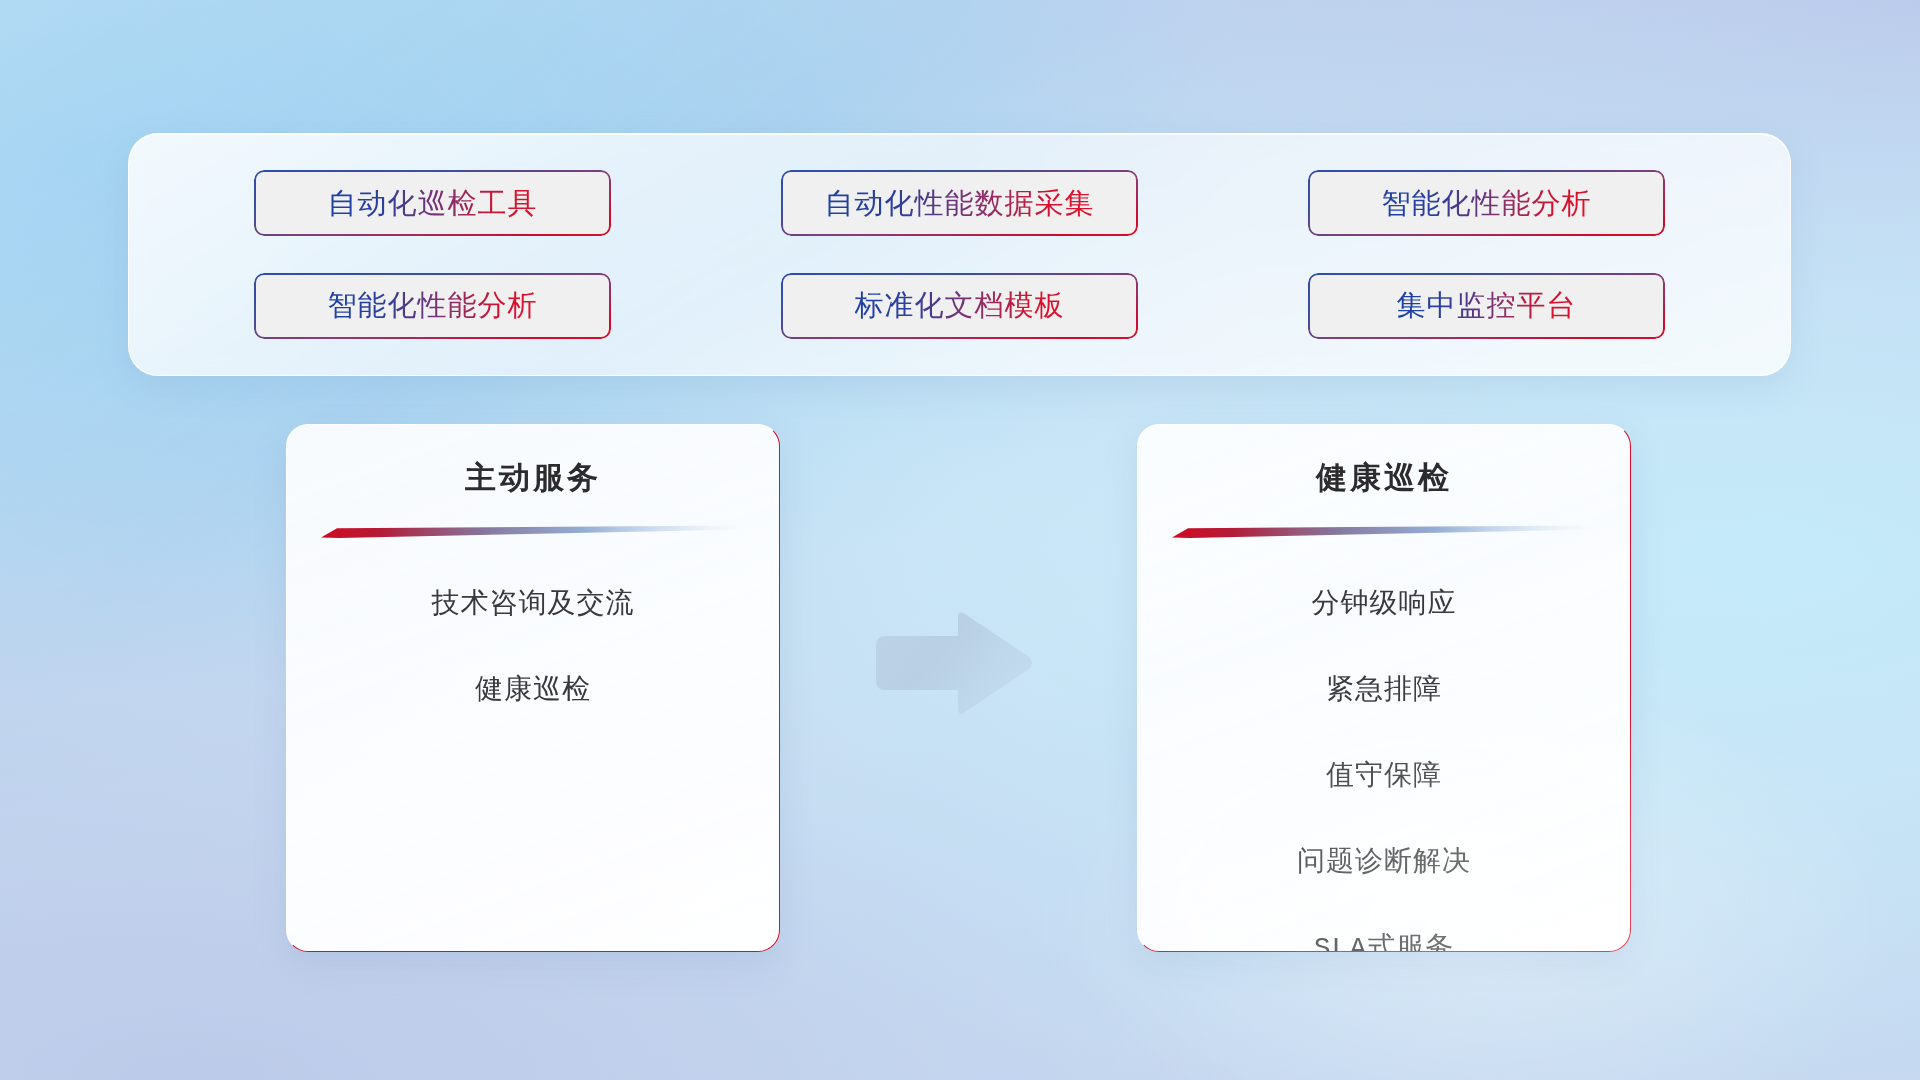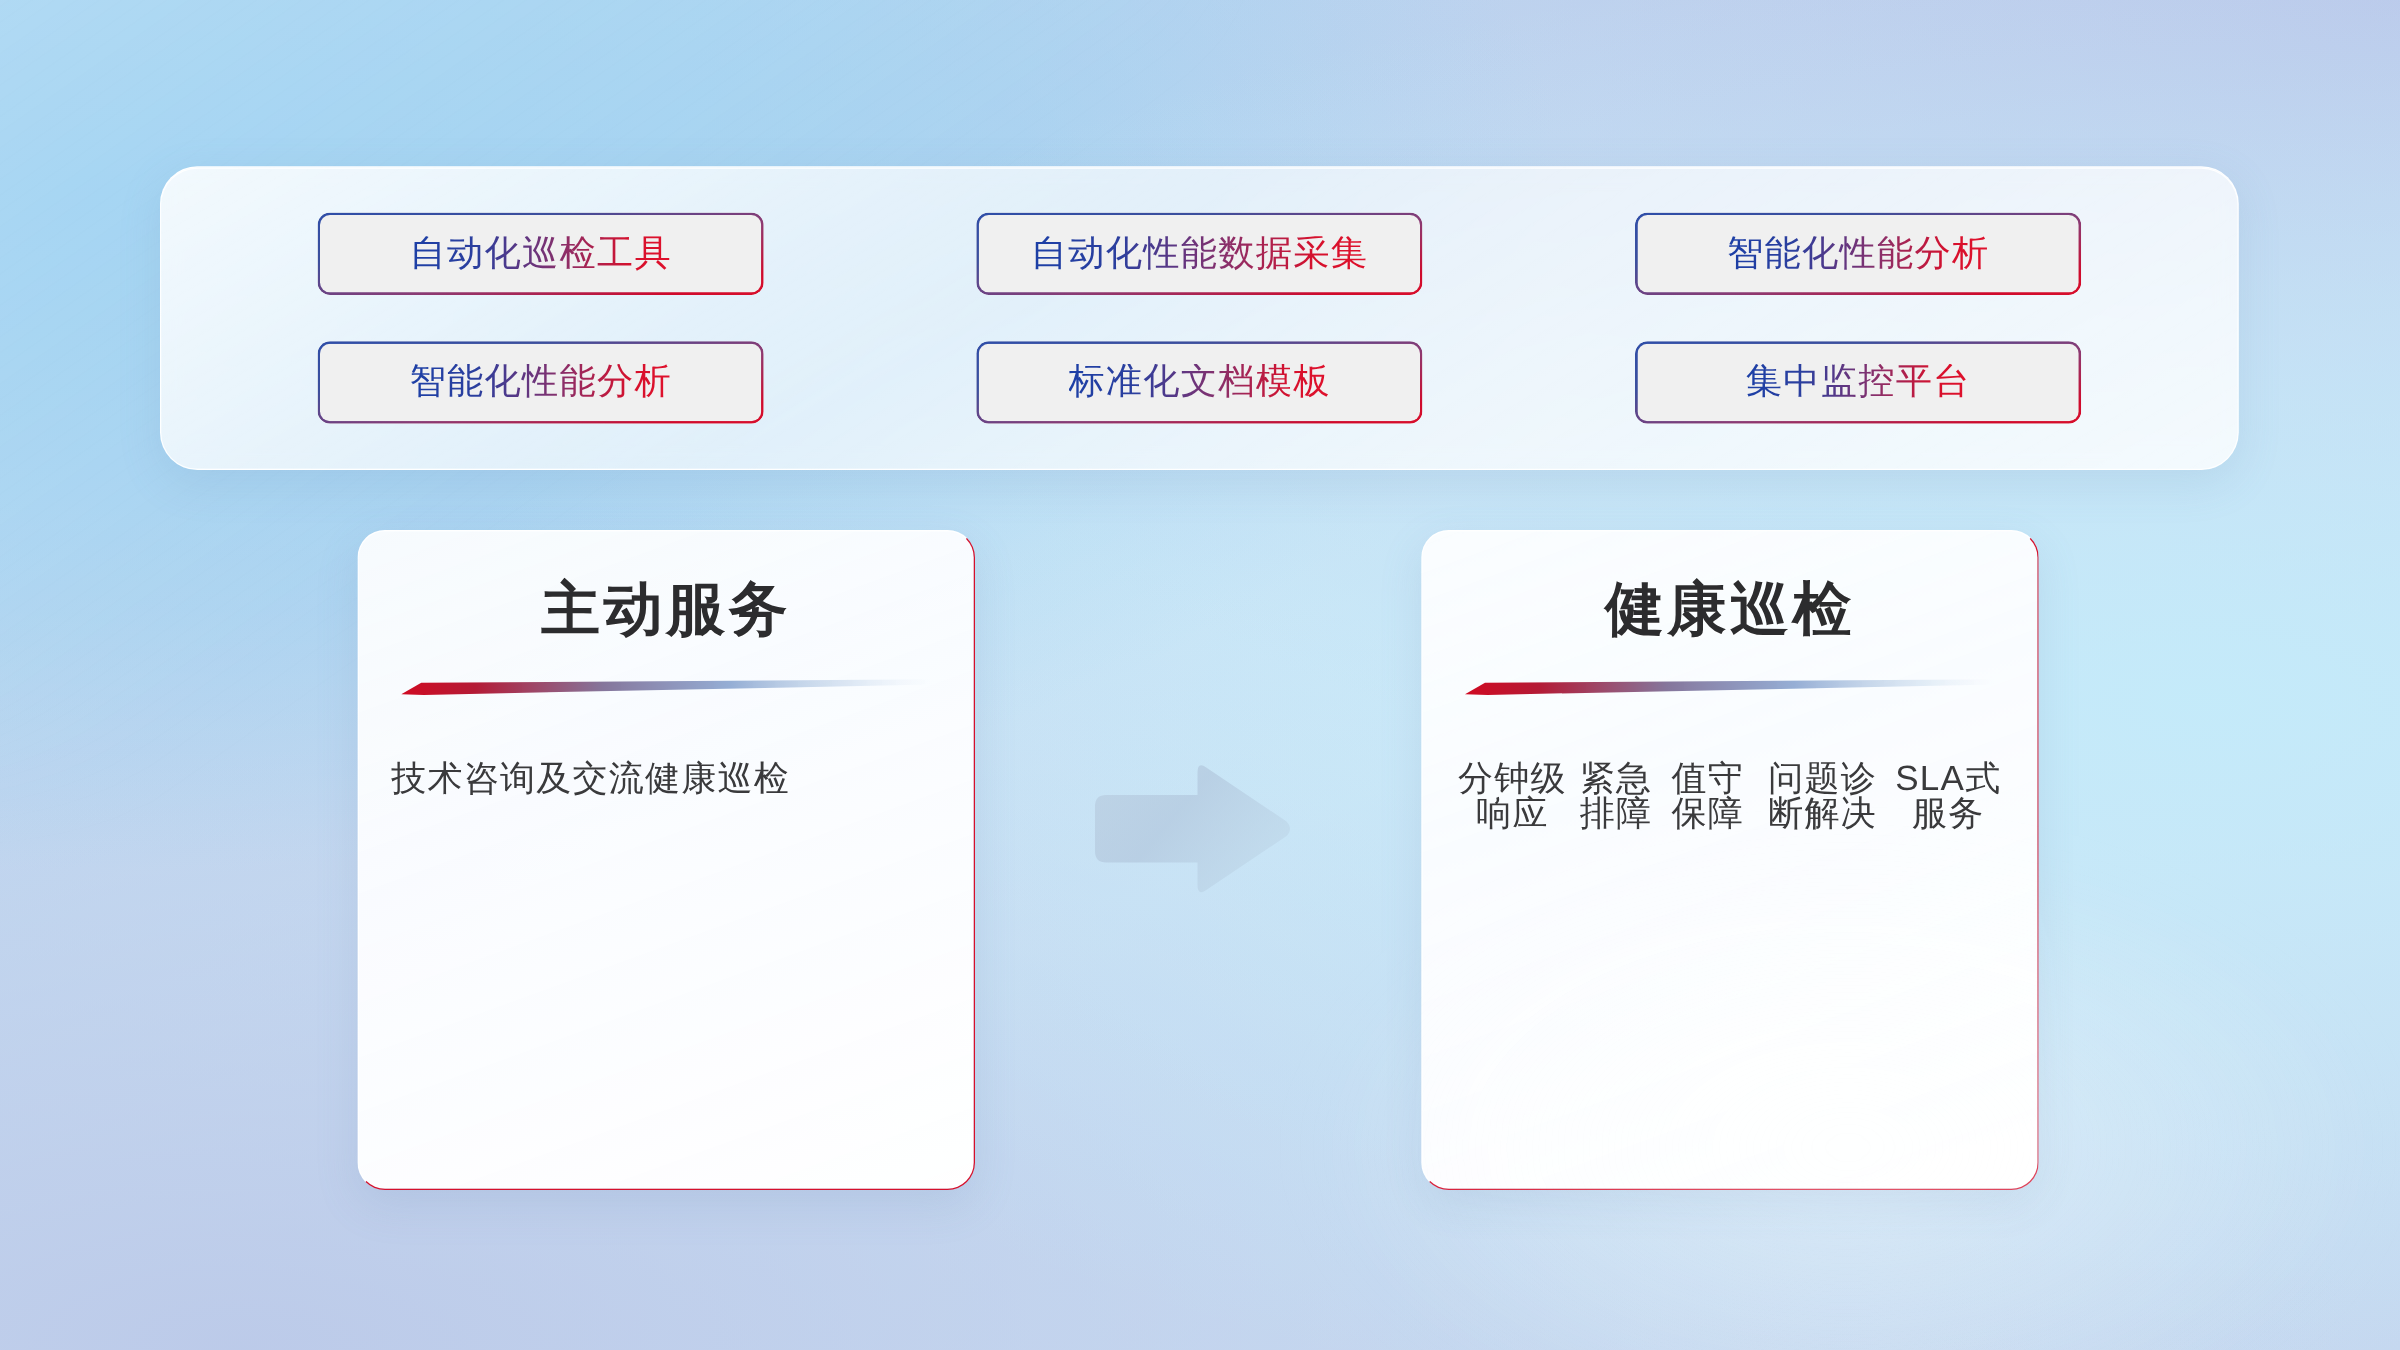--- a/index.html
+++ b/index.html
@@ -120,21 +120,21 @@
     padding: 30px 26px 26px;
     display: flex;
     flex-direction: column;
     align-items: center;
     overflow: hidden;
   }
   .card.left  { left: 286px; }
   .card.right { left: 1137px; }
 
   .card-title {
-    font-size: 47px;
+    font-size: 31px;
     font-weight: 700;
     color: #2c2c2e;
     letter-spacing: 3px;
     line-height: 1.1;
     text-shadow: 0 1px 1px rgba(255,255,255,0.9);
     margin-top: 6px;
   }
 
   .divider {
     width: 425px;
@@ -143,22 +143,23 @@
     margin-bottom: 18px;
     position: relative;
   }
   .divider svg { display: block; width: 100%; height: 100%; }
 
   .card-list {
     list-style: none;
     width: 100%;
     margin-top: 14px;
     display: flex;
-    flex-direction: row;
-    gap: 0;
+    flex-direction: column;
+    gap: 16px;
+    font-family: Liberation Mono, monospace;
   }
   .card-list li {
     font-size: 28px;
     color: #3a3a3c;
     text-align: center;
     letter-spacing: 1px;
     line-height: 1;
     padding: 21px 0;
   }
 

